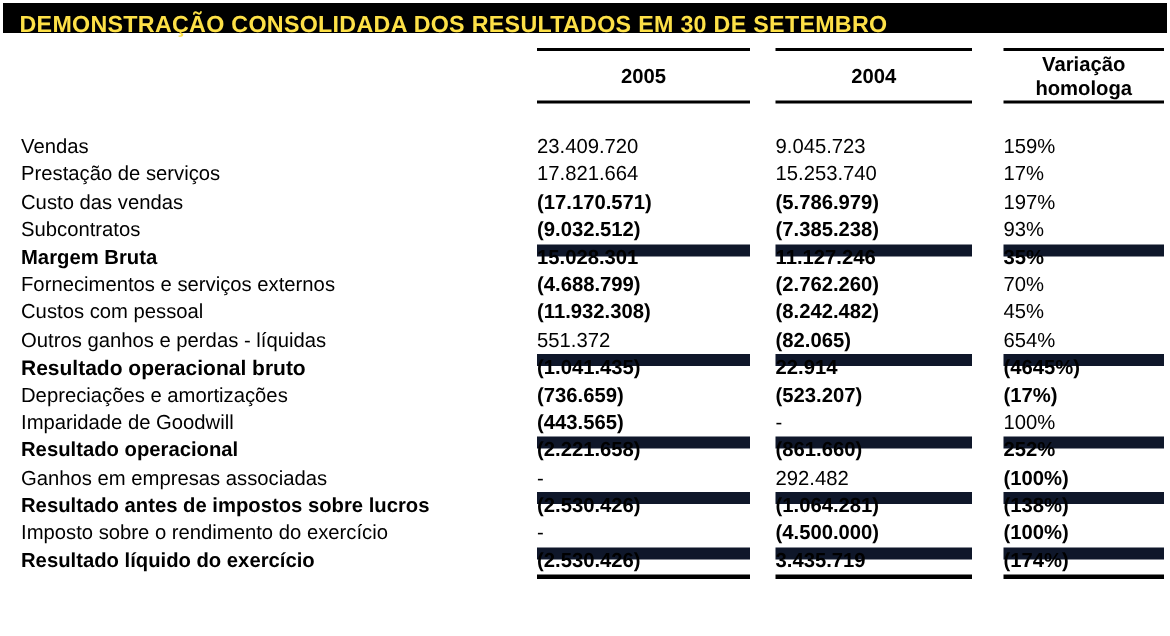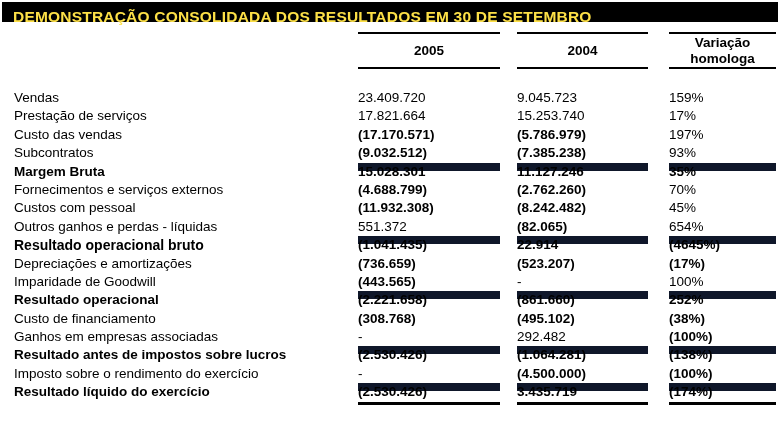--- a/index.html
+++ b/index.html
@@ -209,28 +209,20 @@
         <div class="cell num no-paren">100%</div>
       </div>
       <div class="row bold">
         <div class="cell label">Resultado operacional</div>
         <div class="cell num paren">(2.221.658)</div>
         <div class="cell"></div>
         <div class="cell num paren">(861.660)</div>
         <div class="cell"></div>
         <div class="cell num no-paren">252%</div>
       </div>
-      <div class="row">
-        <div class="cell label">Custo de financiamento</div>
-        <div class="cell num paren">(308.768)</div>
-        <div class="cell"></div>
-        <div class="cell num paren">(495.102)</div>
-        <div class="cell"></div>
-        <div class="cell num paren">(38%)</div>
-      </div>
       <div class="row rule-thin">
         <div class="cell label">Ganhos em empresas associadas</div>
         <div class="cell num no-paren">-</div>
         <div class="cell"></div>
         <div class="cell num no-paren">292.482</div>
         <div class="cell"></div>
         <div class="cell num paren">(100%)</div>
       </div>
       <div class="row bold">
         <div class="cell label">Resultado antes de impostos sobre lucros</div>

